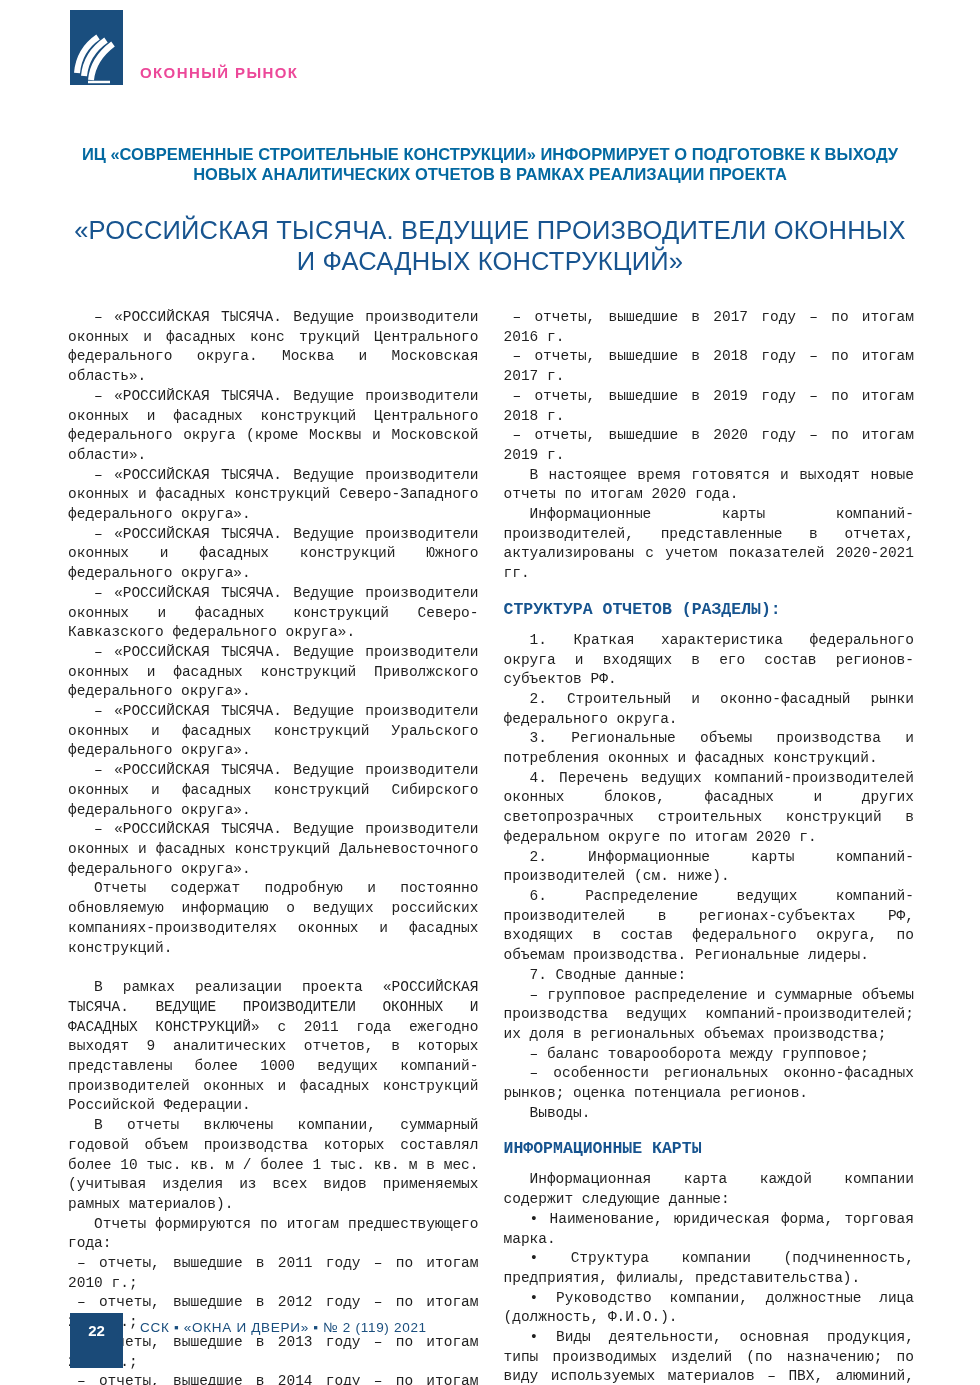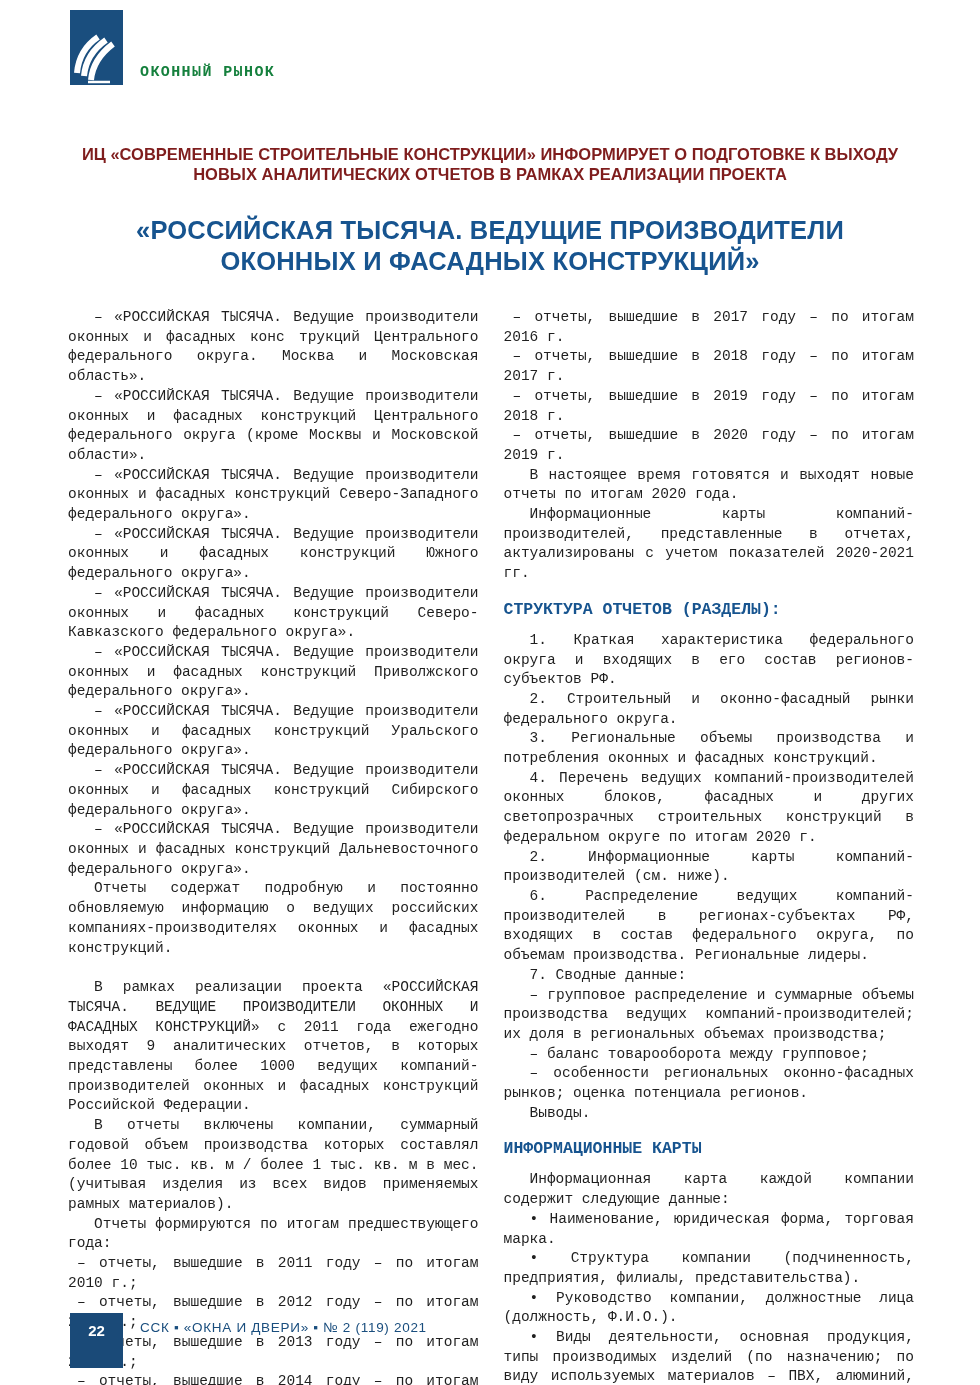--- a/index.html
+++ b/index.html
@@ -8,31 +8,31 @@
     font-family:"Liberation Sans", sans-serif; overflow:hidden;
     -webkit-hyphens:auto; hyphens:auto;
   }
   
   .logo {
     position:absolute; left:70px; top:10px; width:53px; height:75px;
     background:#1a4e7e;
   }
   .section-title {
     position:absolute; left:140px; top:64px;
-    color:#15803d; font-size:15px; font-weight:bold; letter-spacing:1.4px;font-family:Liberation Mono, monospace;
+    color:#ec4899; font-size:15px; font-weight:bold; letter-spacing:1.4px;
   }
   
   .kicker {
     position:absolute; left:72px; right:72px; top:145px;
-    text-align:center; color:#7f1d1d; font-weight:bold;
+    text-align:center; color:#0369a1; font-weight:bold;
     font-size:16.5px; line-height:19.5px; hyphens:none;
   }
   .title {
     position:absolute; left:72px; right:72px; top:215px; margin:0;
-    text-align:center; color:#17548f; font-weight:bold;
+    text-align:center; color:#17548f; font-weight:normal;
     font-size:25.5px; line-height:31px; letter-spacing:0.2px; hyphens:none;
   }
   
   .columns {
     position:absolute; left:68px; top:308px; width:846px;
     display:flex; gap:25px;
   }
   .col { flex:1 1 0; min-width:0; color:#1f1f1f; font-size:14.5px;
          line-height:19.7px; text-align:justify; }
   .it { margin:0;font-family:Liberation Mono, monospace; }

